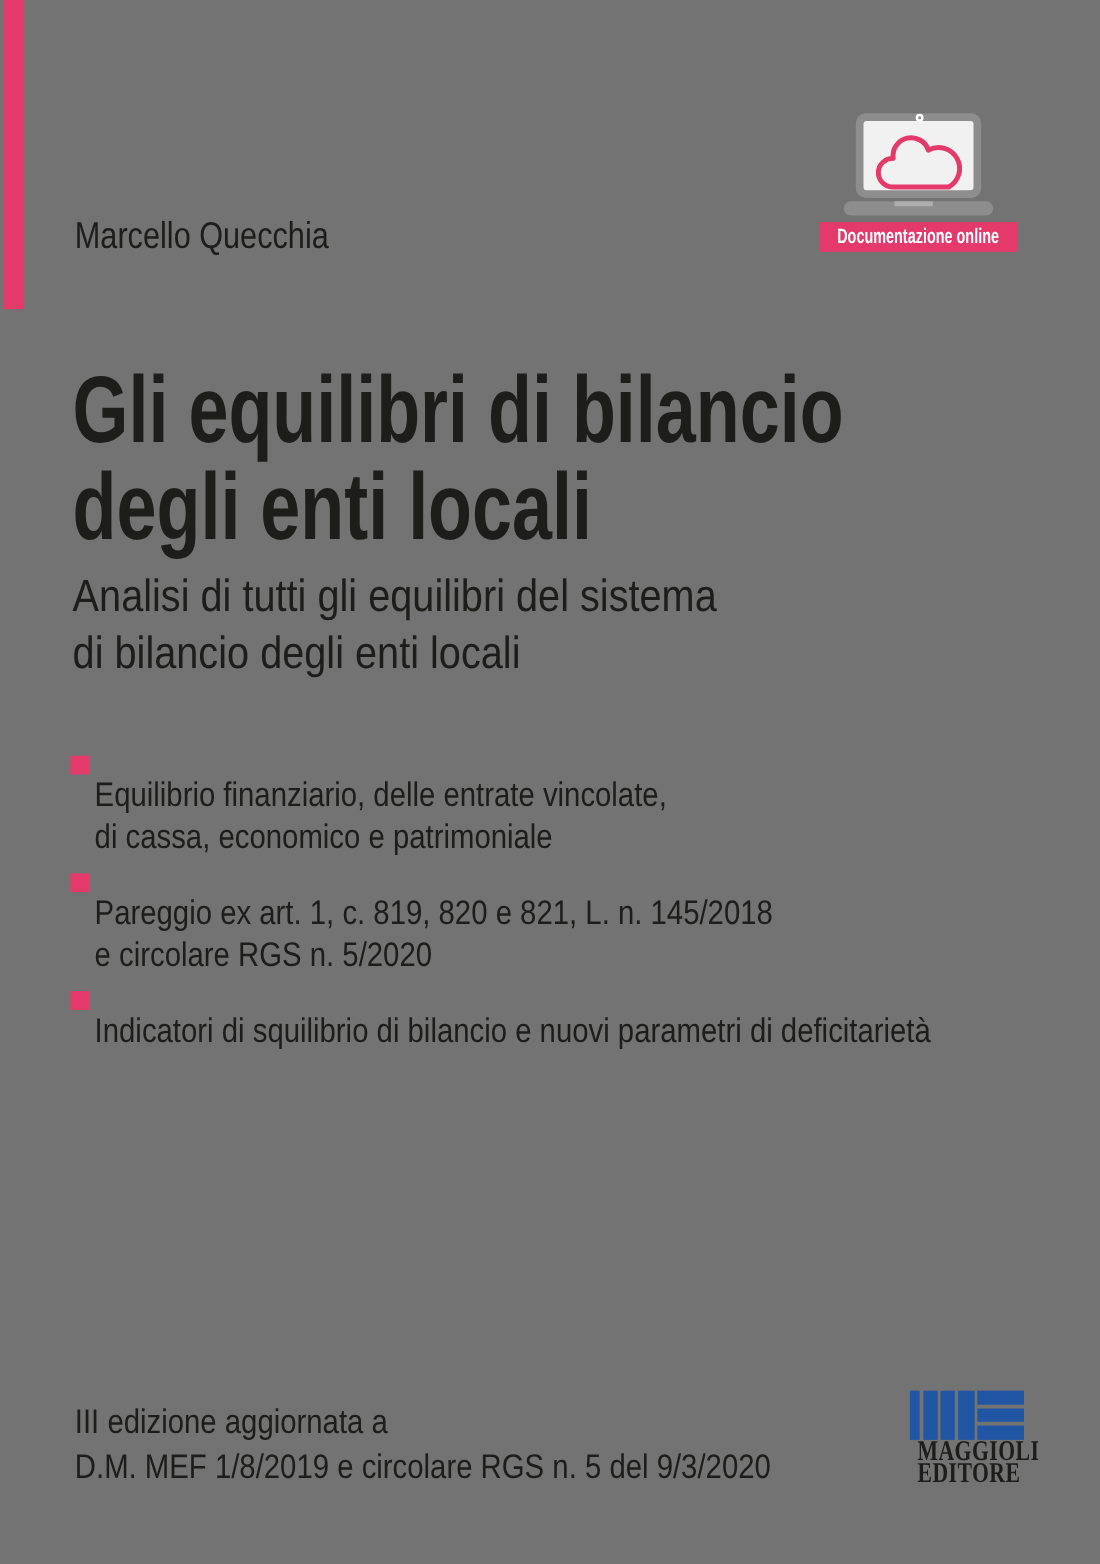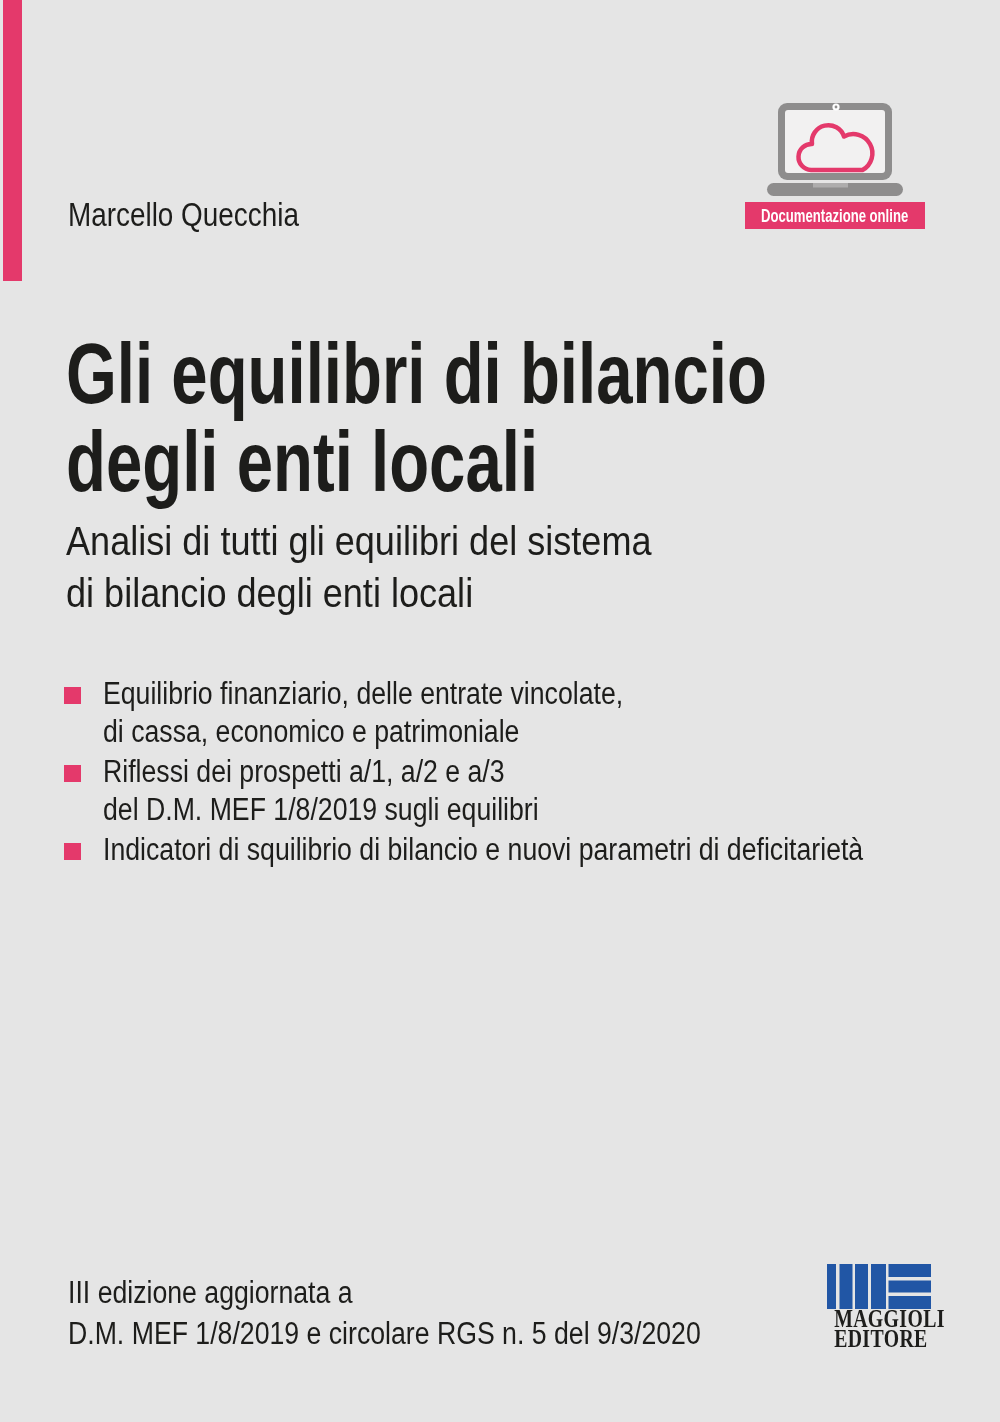--- a/index.html
+++ b/index.html
@@ -1,19 +1,19 @@
 <!DOCTYPE html>
 <html><head>
 <meta charset="utf-8">
 <style>
   html,body{margin:0;padding:0;background:#c7c7c7;}
   .cover{
     position:relative;
     width:1000px;height:1422px;
-    background:#e5e5e5;
+    background:#737373;
     overflow:hidden;
     font-family:"Liberation Sans",sans-serif;
     color:#1d1d1b;
   }
   .left-bar{
     position:absolute;left:3px;top:0;width:19px;height:281px;
     background:#e4396b;
   }
   .author{
     position:absolute;left:68px;top:197px;
@@ -34,21 +34,21 @@
     transform:scaleX(0.76);transform-origin:0 0;
   }
   .title span{display:block;white-space:nowrap;}
   .subtitle{
     position:absolute;left:66px;top:515px;margin:0;
     font-size:41px;line-height:52px;font-weight:normal;
     transform:scaleX(0.88);transform-origin:0 0;
   }
   .subtitle span{display:block;white-space:nowrap;}
   .topics{position:absolute;left:64px;top:675px;}
-  .topic{display:flex;align-items:flex-start;margin-bottom:2px;}
+  .topic{display:flex;align-items:flex-start;margin-bottom:2px;flex-direction:column;}
   .bullet{
     flex:0 0 auto;width:17px;height:17px;margin-top:12px;
     background:#e4396b;
   }
   .topic-lines{
     margin-left:22px;
     font-size:31px;line-height:38px;
     transform:scaleX(0.86);transform-origin:0 0;
   }
   .topic-lines span{display:block;white-space:nowrap;}
@@ -104,22 +104,22 @@
     <div class="topic">
       <div class="bullet"></div>
       <div class="topic-lines">
         <span>Equilibrio finanziario, delle entrate vincolate,</span>
         <span>di cassa, economico e patrimoniale</span>
       </div>
     </div>
     <div class="topic">
       <div class="bullet"></div>
       <div class="topic-lines">
-        <span>Riflessi dei prospetti a/1, a/2 e a/3</span>
-        <span>del D.M. MEF 1/8/2019 sugli equilibri</span>
+        <span>Pareggio ex art. 1, c. 819, 820 e 821, L. n. 145/2018</span>
+        <span>e circolare RGS n. 5/2020</span>
       </div>
     </div>
     <div class="topic">
       <div class="bullet"></div>
       <div class="topic-lines">
         <span>Indicatori di squilibrio di bilancio e nuovi parametri di deficitarietà</span>
       </div>
     </div>
   </div>
 

